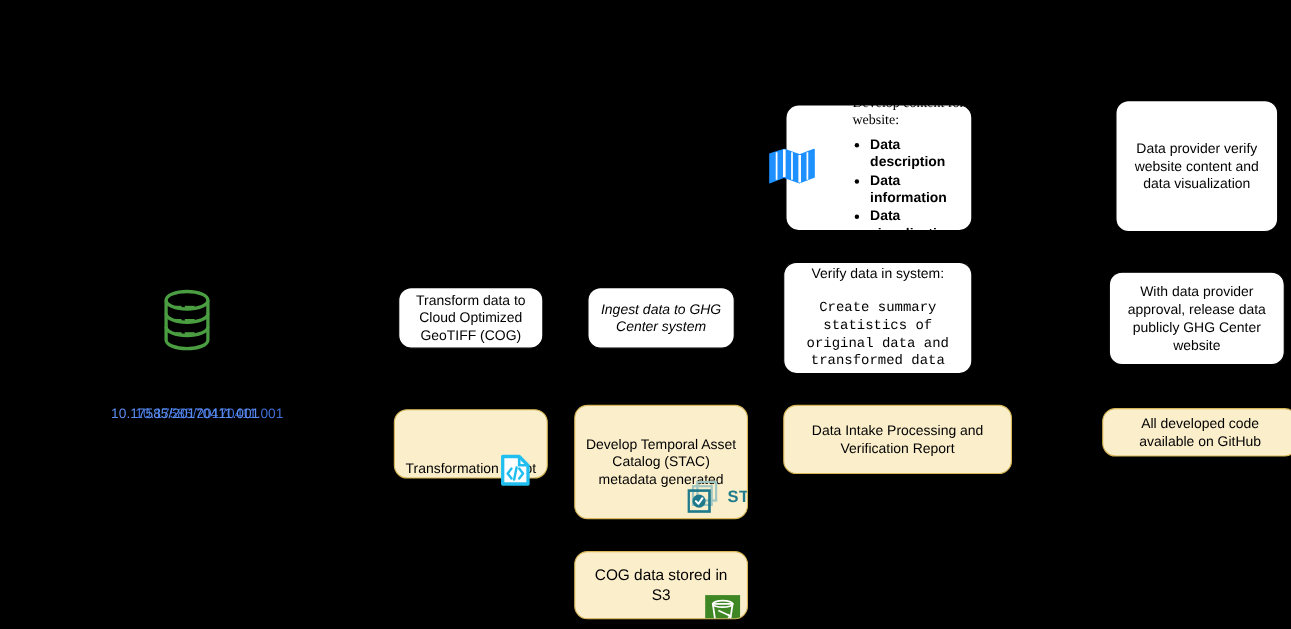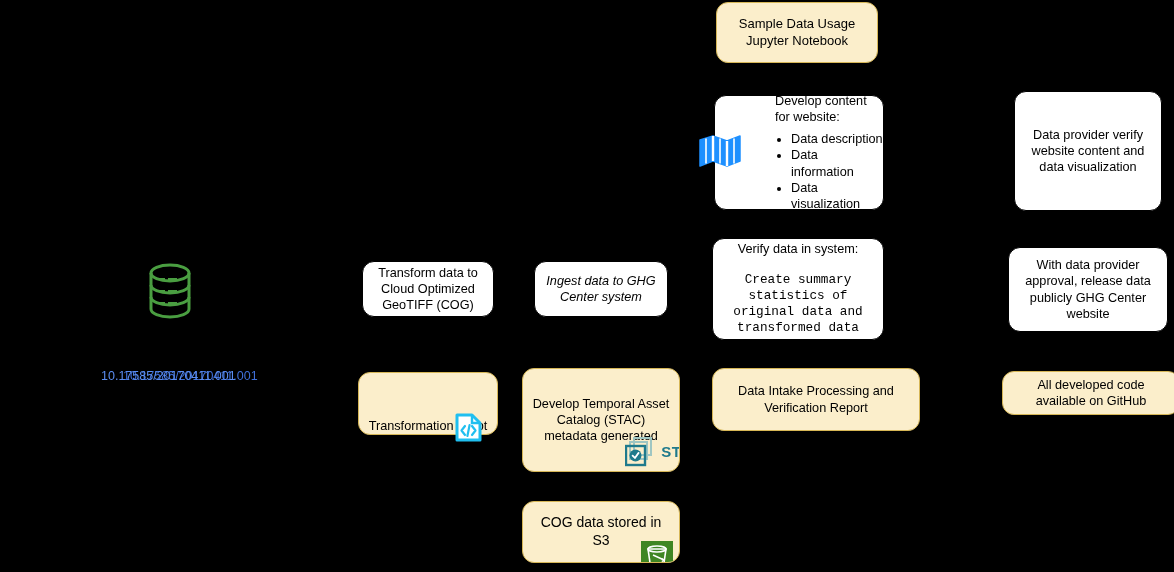--- a/index.html
+++ b/index.html
@@ -8,23 +8,23 @@
   #canvas{position:relative;width:1174px;height:572px;background:#000;}
 
   .node{position:absolute;box-sizing:border-box;display:flex;
         align-items:center;justify-content:center;text-align:center;
         border-radius:12px;line-height:1.28;}
   .white{background:#ffffff;border:1px solid #000000;color:#000000;}
   .cream{background:#fbeecb;border:1px solid #d6b656;color:#000000;}
   .node .txt{display:block;width:100%;padding:0 8px;box-sizing:border-box;}
 
   .bullets{width:100%;padding-left:58px;box-sizing:border-box;text-align:left;}
-  .bullets .head{margin:0 0 6px 2px;}
+  .bullets .head{margin:0 0 6px 2px;font-family:Liberation Serif, serif;}
   .bullets ul{margin:0;padding-left:18px;}
-  .bullets li{margin:0;padding:0;list-style:disc;}
+  .bullets li{margin:0;padding:0;list-style:disc;font-weight:bold;}
 
   .two-part .line1{margin-bottom:14px;}
 
   .icon{position:absolute;}
   .doi{position:absolute;color:#5b8def;font-size:12.5px;white-space:nowrap;}
   .doi.ghost{color:#3f6fd8;}
 
   .clip-right{overflow:hidden;}
   .stac-wrap{position:absolute;right:-24px;bottom:4px;display:flex;
              align-items:center;gap:2px;}
@@ -52,23 +52,20 @@
           <rect x="20" y="28" width="9" height="3"></rect>
         <rect x="12" y="40" width="5" height="3"></rect>
           <rect x="20" y="40" width="9" height="3"></rect>
       </g>
     </svg>
   </div>
 
   <div class="doi ghost" style="left:123px;top:369px;">10.17585/20170411.001</div>
   <div class="doi" style="left:101px;top:369px;">10.17585/20170411.001</div>
 
-  <div class="node cream" style="left:716px;top:2px;width:162px;height:61px;font-size:13px;">
-    <span class="txt">Sample Data Usage Jupyter Notebook</span>
-  </div>
 
   <div class="node white" style="left:714px;top:95px;width:170px;height:115px;font-size:12.7px;">
     <div class="bullets">
       <div class="head">Develop content for website:</div>
       <ul>
         <li>Data description</li>
         <li>Data information</li>
         <li>Data visualization</li>
       </ul>
     </div>

